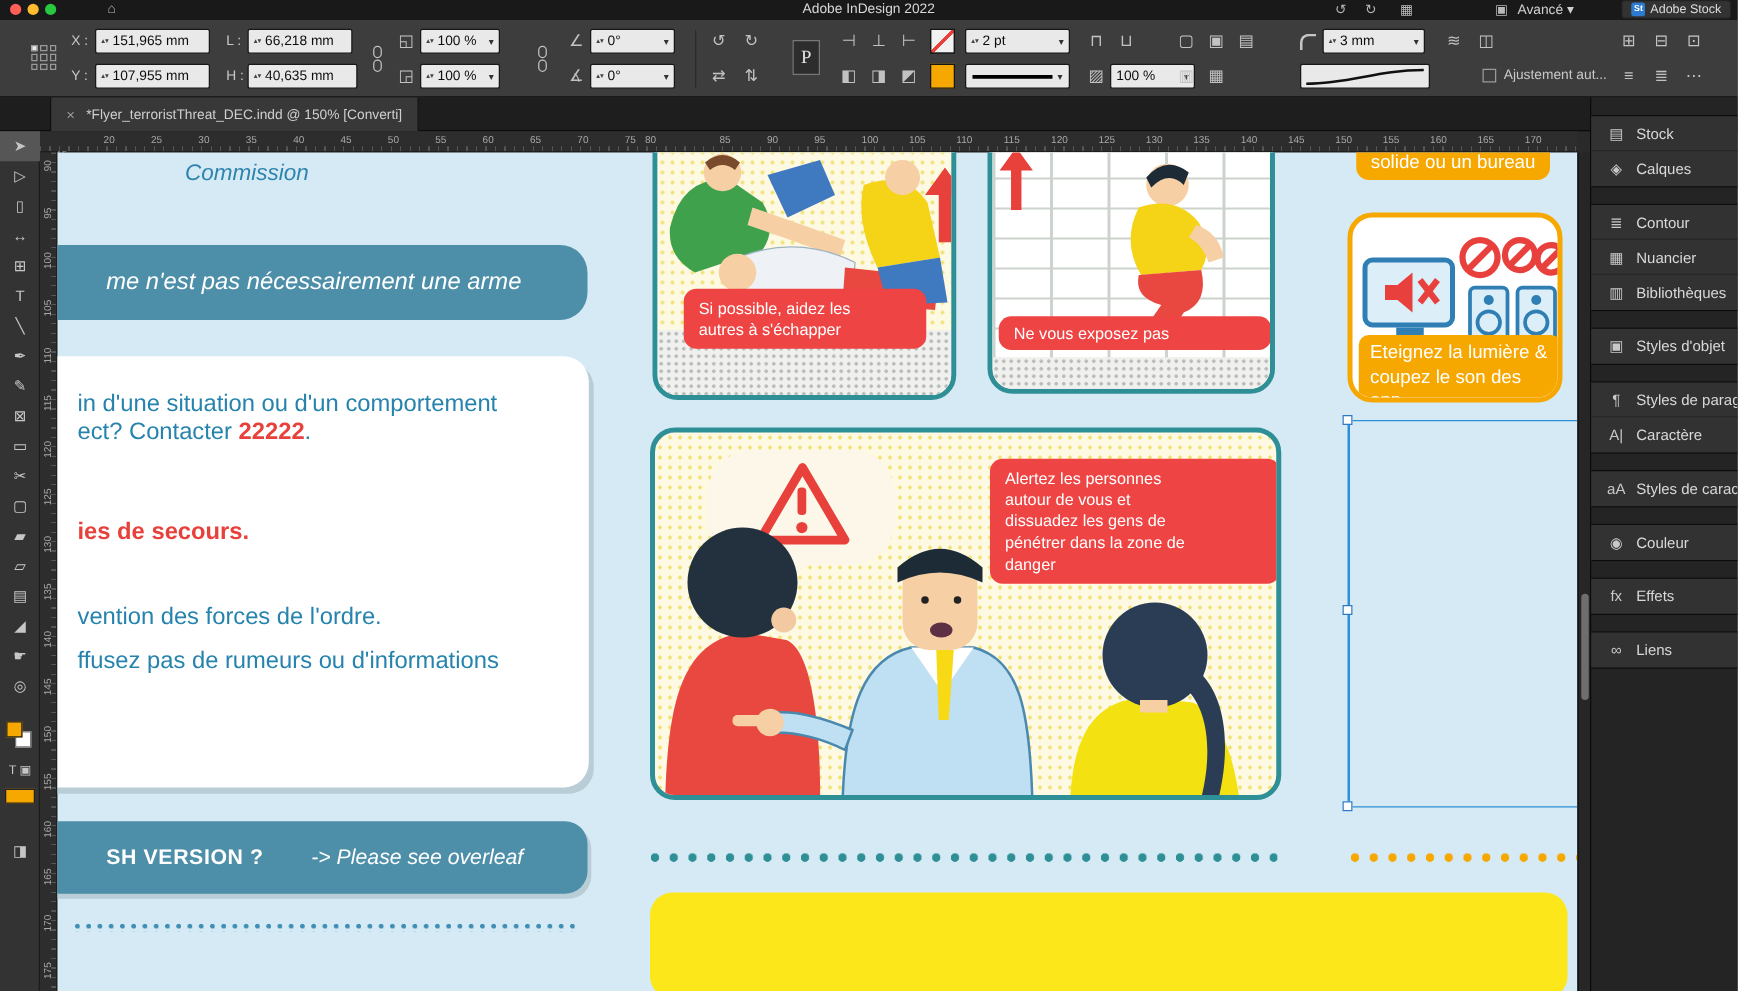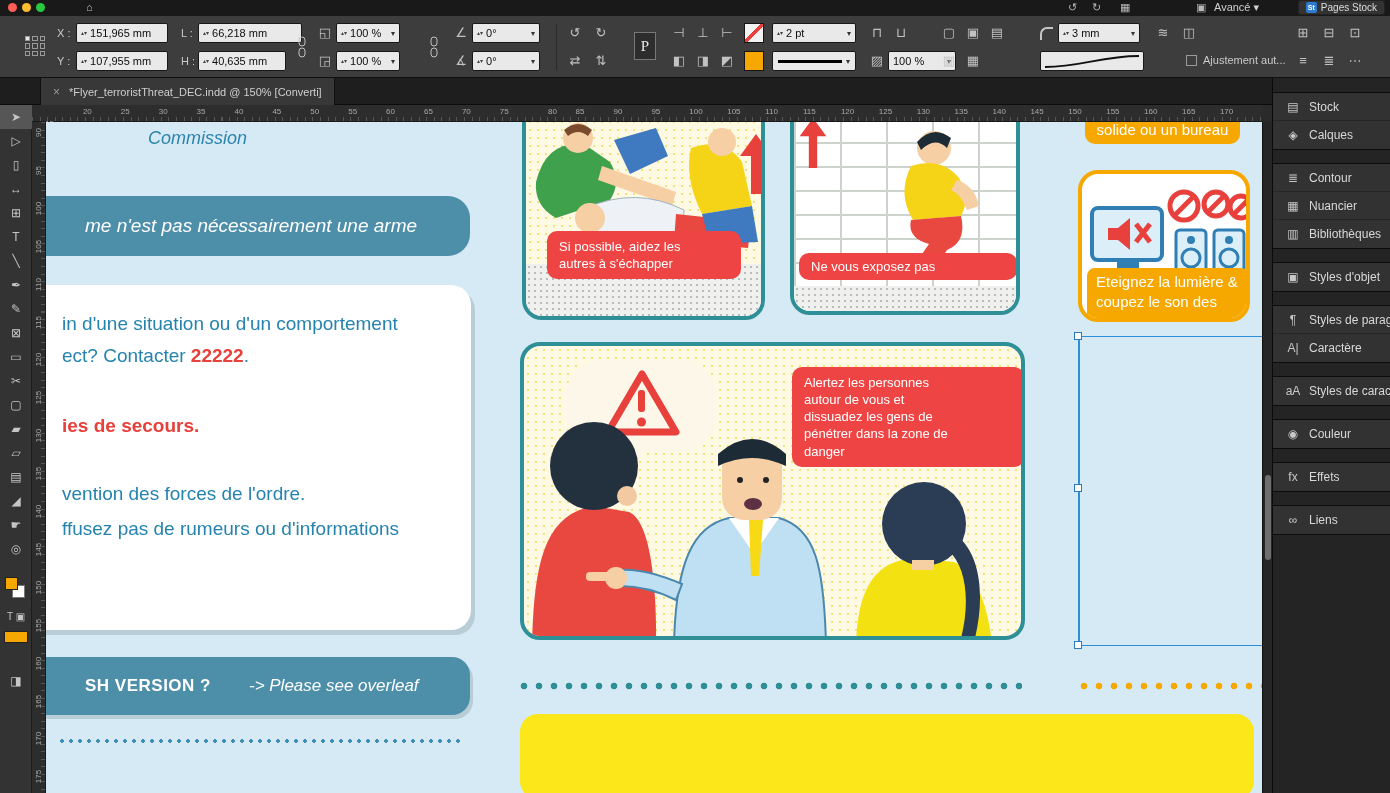--- a/index.html
+++ b/index.html
@@ -97,28 +97,29 @@
 </head>
 <body>
 
 <div id="app">
 
   <div id="titlebar">
     <span class="tl" style="left:8px;background:#ff5f57"></span>
     <span class="tl" style="left:22px;background:#febc2e"></span>
     <span class="tl" style="left:36px;background:#28c840"></span>
     <span class="tb-ic" style="left:86px">⌂</span>
+    <div id="title">Adobe InDesign 2022</div>
     <span class="tb-ic" style="left:1068px">↺</span>
     <span class="tb-ic" style="left:1092px">↻</span>
     <span class="tb-ic" style="left:1120px">▦</span>
     <span class="tb-ic" style="left:1196px">▣</span>
     <span id="workspace" style="left:1214px"><span>Avancé</span> ▾</span>
     <div id="stock">
       <span class="logo">St</span>
-      <span>Pages Stock</span>
+      <span>Adobe Stock</span>
     </div>
   </div>
 
   <div id="controlbar">
     <div id="refproxy">
         <i class="sel"></i>
         <i></i>
         <i></i>
         <i></i>
         <i></i>
@@ -133,21 +134,21 @@
         <span class="stp">▴▾</span>
         <span class="val">151,965 mm</span>
       </div>
     <span class="cb-lbl row2" style="left:57px">Y :</span>
     <div class="fld row2" style="left:76px;width:92px">
         <span class="stp">▴▾</span>
         <span class="val">107,955 mm</span>
       </div>
 
     <span class="cb-lbl row1" style="left:181px">L :</span>
-    <div class="fld row1" style="left:198px;width:104px">
+    <div class="fld row1" style="left:198px;width:84px">
         <span class="stp">▴▾</span>
         <span class="val">66,218 mm</span>
       </div>
     <span class="cb-lbl row2" style="left:181px">H :</span>
     <div class="fld row2" style="left:198px;width:88px">
         <span class="stp">▴▾</span>
         <span class="val">40,635 mm</span>
       </div>
 
     <svg class="abs" style="left:296px;top:20px" width="12" height="22">
@@ -267,21 +268,21 @@
       <span class="hlab" style="left: 126.7px;">30</span>
       <span class="hlab" style="left: 164.6px;">35</span>
       <span class="hlab" style="left: 202.5px;">40</span>
       <span class="hlab" style="left: 240.4px;">45</span>
       <span class="hlab" style="left: 278.3px;">50</span>
       <span class="hlab" style="left: 316.2px;">55</span>
       <span class="hlab" style="left: 354.1px;">60</span>
       <span class="hlab" style="left: 392px;">65</span>
       <span class="hlab" style="left: 429.9px;">70</span>
       <span class="hlab" style="left: 467.8px;">75</span>
-      <span class="hlab" style="left: 516px;">80</span>
+      <span class="hlab" style="left: 484px;">80</span>
       <span class="hlab" style="left: 543.6px;">85</span>
       <span class="hlab" style="left: 581.5px;">90</span>
       <span class="hlab" style="left: 619.4px;">95</span>
       <span class="hlab" style="left: 657.3px;">100</span>
       <span class="hlab" style="left: 695.2px;">105</span>
       <span class="hlab" style="left: 733.1px;">110</span>
       <span class="hlab" style="left: 771px;">115</span>
       <span class="hlab" style="left: 808.9px;">120</span>
       <span class="hlab" style="left: 846.8px;">125</span>
       <span class="hlab" style="left: 884.7px;">130</span>
@@ -349,21 +350,21 @@
   <div id="canvas">
 
     <div class="abs" id="commission">Commission</div>
 
     <div class="abs" id="headerbar">
       <span>me n'est pas nécessairement une arme</span>
     </div>
 
     <div class="abs" id="infopanel">
       <div class="iline" style="top:28px"><span>in d'une situation ou d'un comportement</span></div>
-      <div class="iline" style="top:60px"><span>ect? Contacter </span><span class="redtx">22222</span><span>.</span></div>
+      <div class="iline" style="top:50px"><span>ect? Contacter </span><span class="redtx">22222</span><span>.</span></div>
       <div class="iline" style="top:130px"><span class="redtx">ies de secours.</span></div>
       <div class="iline" style="top:198px"><span>vention des forces de l'ordre.</span></div>
       <div class="iline" style="top:233px"><span>ffusez pas de rumeurs ou d'informations</span></div>
     </div>
 
     <div class="abs" id="footerbar">
       <span class="b">SH VERSION ?</span>
       <span class="i">-&gt; Please see overleaf</span>
     </div>
 

